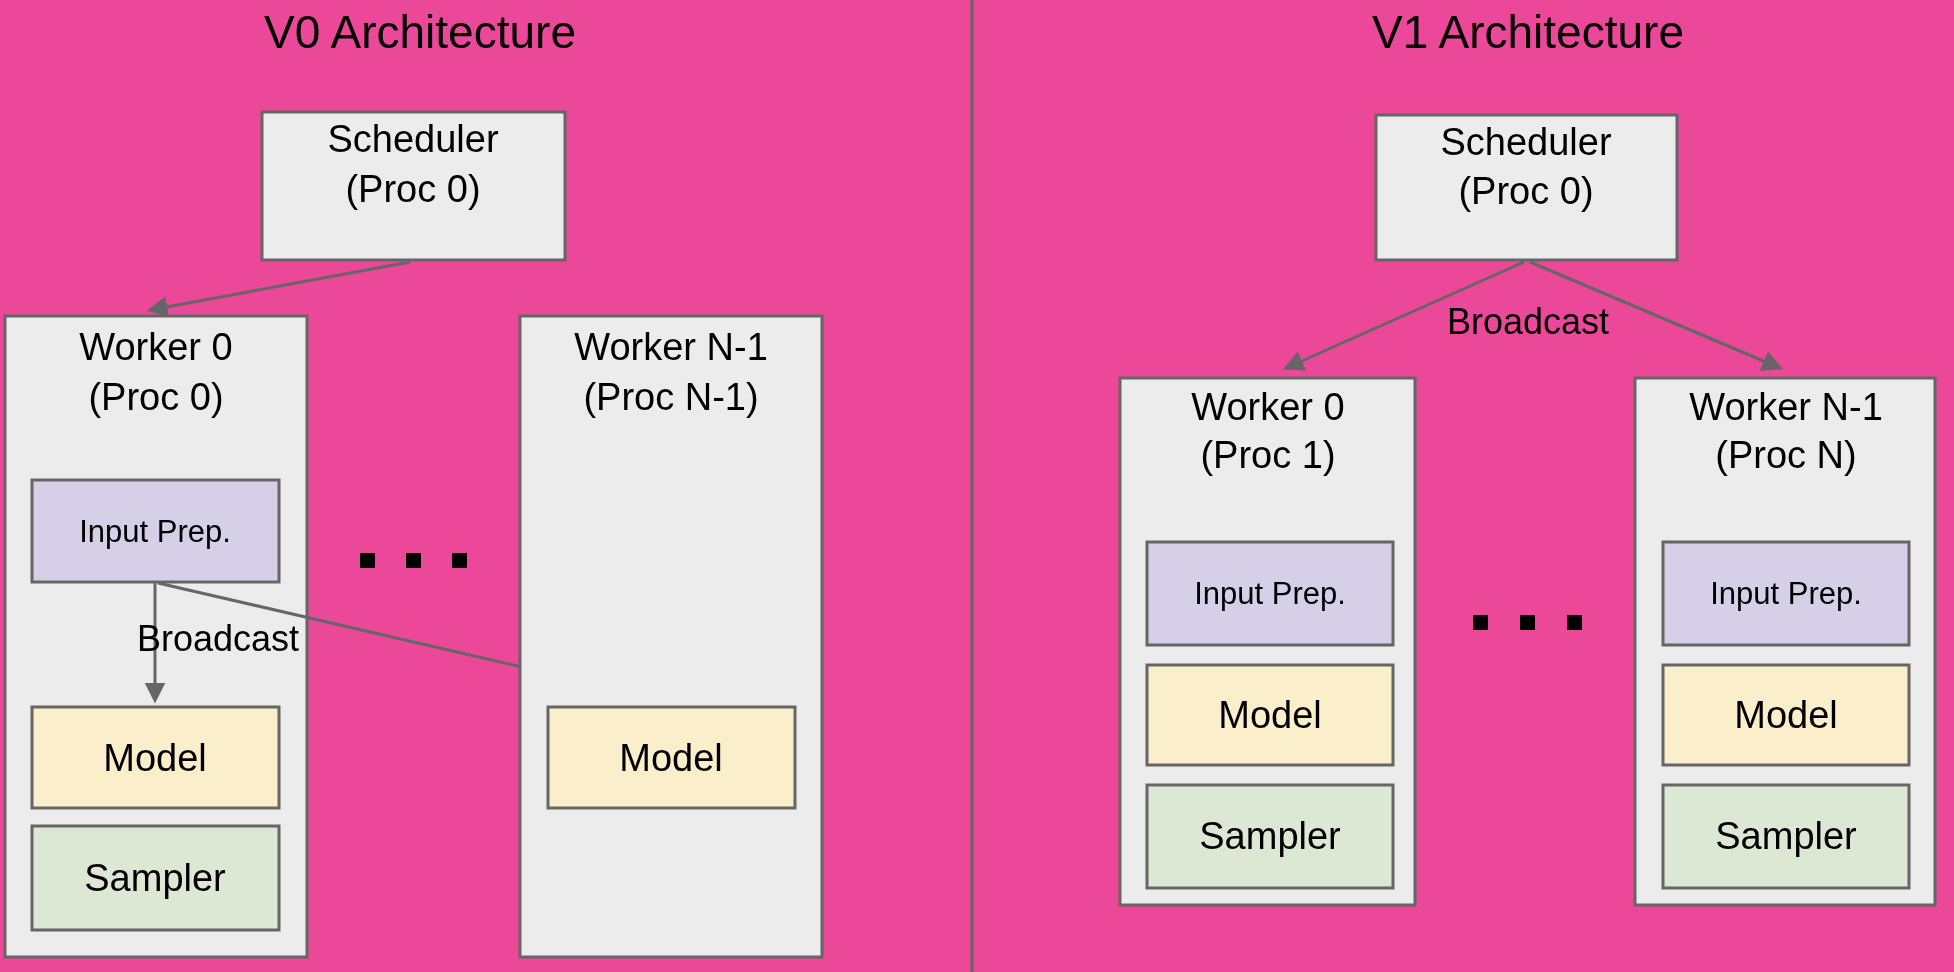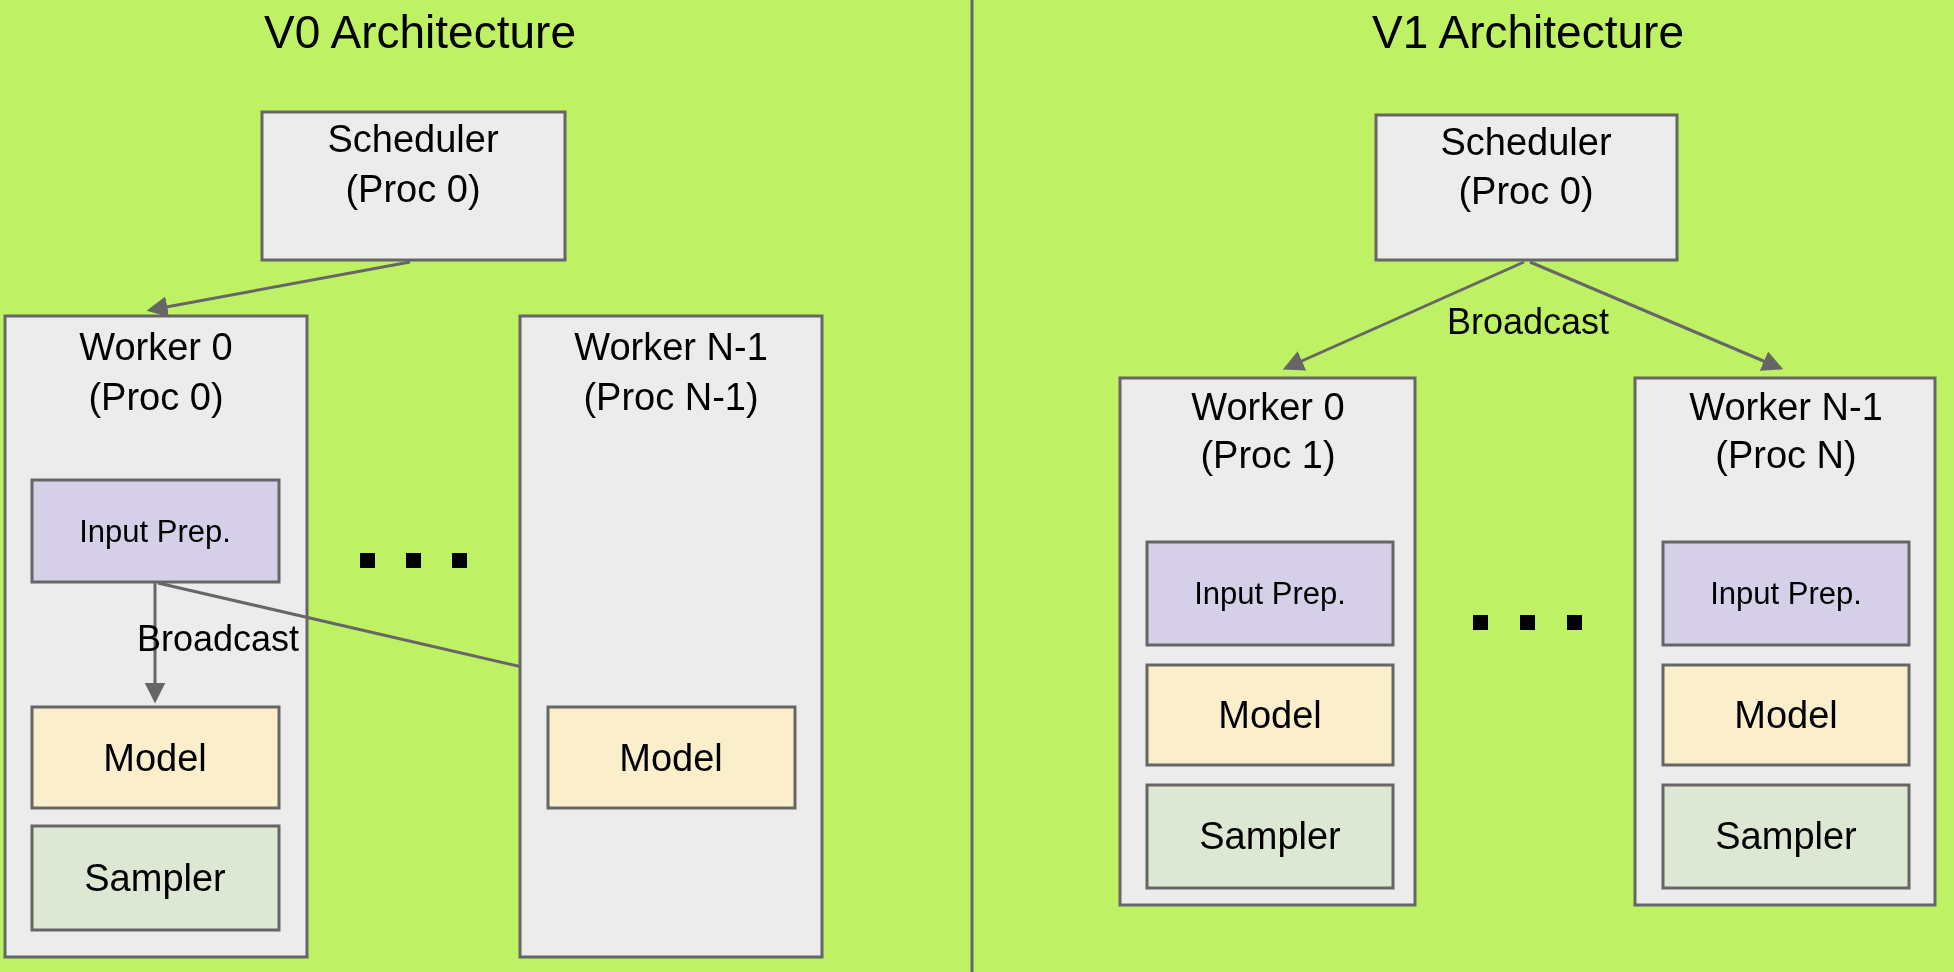--- a/index.html
+++ b/index.html
@@ -10,21 +10,21 @@
   body {
     width: 1954px;
     height: 972px;
     font-family: "Liberation Sans", sans-serif;
     overflow: hidden;
   }
   #diagram-root {
     position: relative;
     width: 1954px;
     height: 972px;
-    background: #bef264;
+    background: #ec4899;
   }
   svg.canvas {
     position: absolute;
     top: 0;
     left: 0;
     width: 1954px;
     height: 972px;
   }
   .panel-title {
     font-size: 46px;

